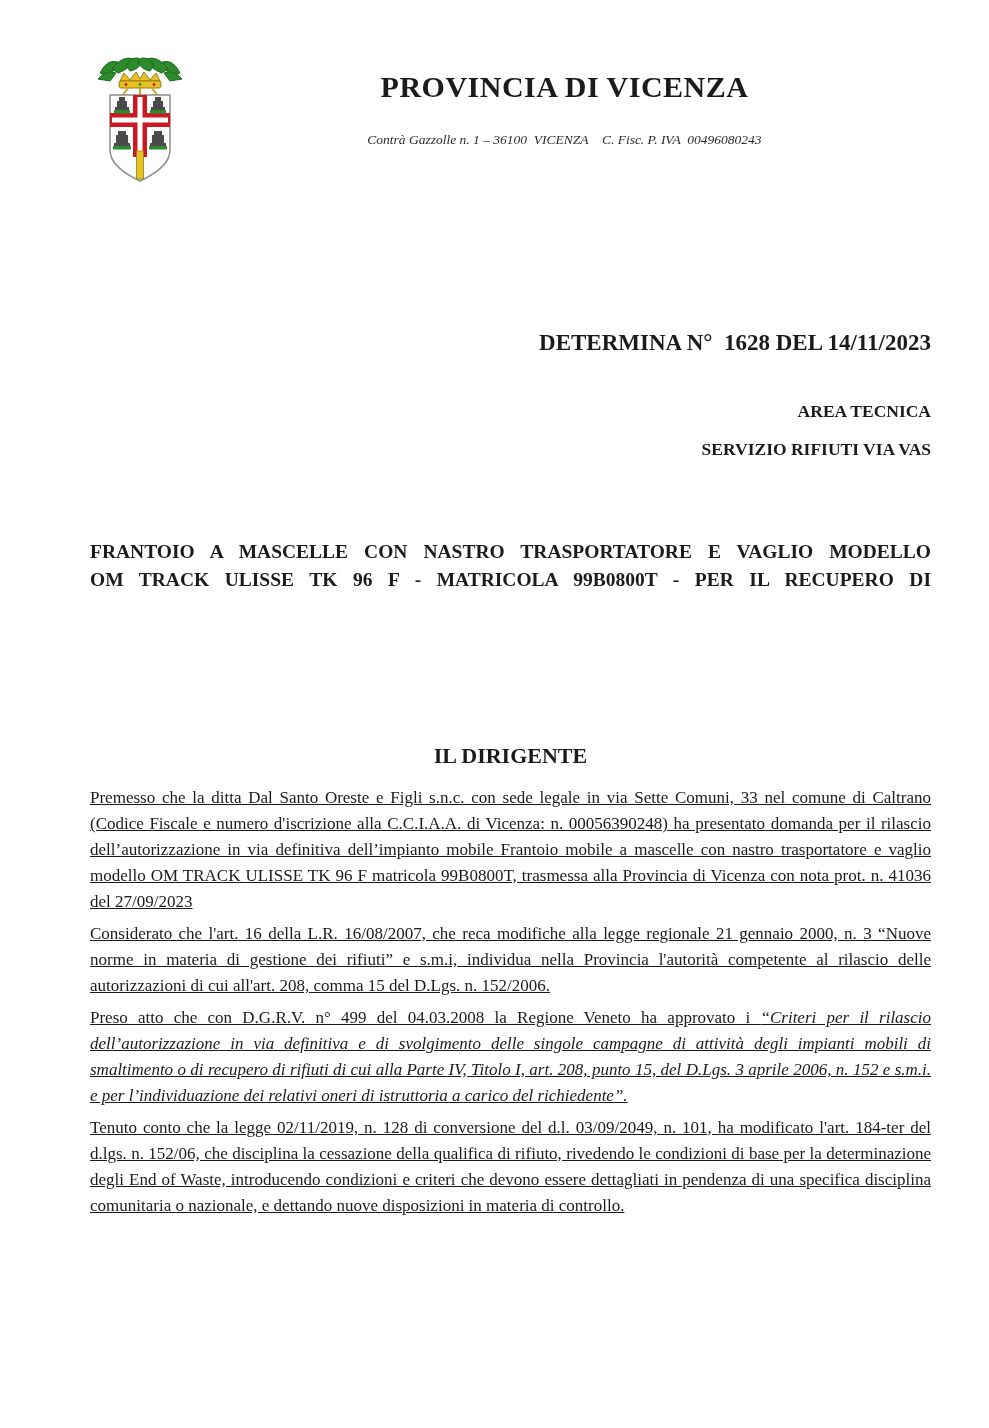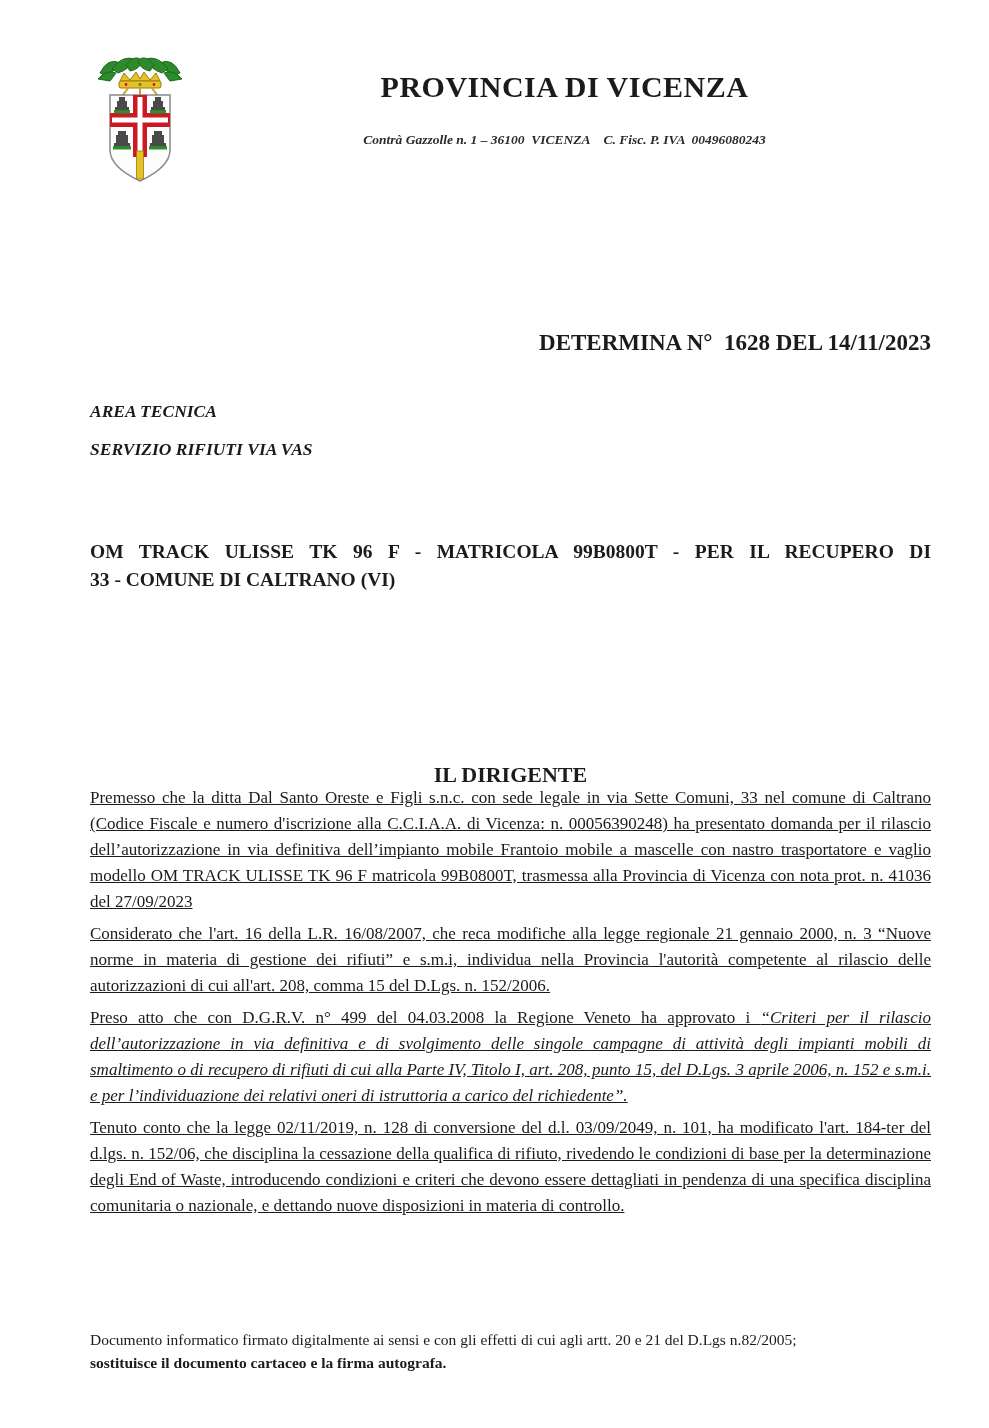--- a/index.html
+++ b/index.html
@@ -25,59 +25,58 @@
   .org-title {
     font-size: 30px;
     font-weight: bold;
     letter-spacing: 0.5px;
     white-space: pre;
   }
   .org-address {
     margin-top: 28px;
     font-size: 13.5px;
     font-style: italic;
-    font-weight: bold;
+    font-weight: normal;
     white-space: pre;
     color: #2a2a2a;
   }
   .determina-title {
     position: absolute;
     left: 90px; width: 841px; top: 330px;
     text-align: right;
     font-size: 23px;
     font-weight: bold;
     white-space: pre;
   }
   .section-label {
     position: absolute;
     left: 90px; width: 841px;
-    text-align: left;
+    text-align: right;
     font-size: 17.5px;
     font-weight: bold;
-    font-style: italic;
   }
   .area-label { top: 401px; }
   .servizio-label { top: 439px; }
   .oggetto {
     position: absolute;
     left: 90px; width: 841px; top: 538px;
     font-size: 19.5px;
     font-weight: bold;
     line-height: 27.5px;
   }
   .oggetto-line {
     text-align: justify;
     text-align-last: justify;
   }
   .oggetto-line.last {
     text-align-last: left;
   }
   .dirigente-heading {
     position: absolute;
-    left: 90px; width: 841px; top: 762px;
+    left: 90px; width: 841px; top: 743px;
     text-align: center;
     font-size: 22px;
     font-weight: bold;
   }
   .body-paragraphs {
     position: absolute;
     left: 90px; width: 841px; top: 785px;
     font-size: 17px;
     line-height: 26px;
     text-decoration: underline;
@@ -167,31 +166,27 @@
   <div class="header-text">
     <div class="org-title">PROVINCIA DI VICENZA</div>
     <div class="org-address">Contrà Gazzolle n. 1 – 36100  VICENZA    C. Fisc. P. IVA  00496080243</div>
   </div>
 
   <div class="determina-title">DETERMINA N°  1628 DEL 14/11/2023</div>
   <div class="section-label area-label">AREA TECNICA</div>
   <div class="section-label servizio-label">SERVIZIO RIFIUTI VIA VAS</div>
 
   <div class="oggetto">
+    <div class="oggetto-line">FRANTOIO A MASCELLE CON NASTRO TRASPORTATORE E VAGLIO MODELLO</div>
     <div class="oggetto-line">OM TRACK ULISSE TK 96 F - MATRICOLA 99B0800T - PER IL RECUPERO DI</div>
-    <div class="oggetto-line last">33 - COMUNE DI CALTRANO (VI)</div>
   </div>
 
   <div class="dirigente-heading">IL DIRIGENTE</div>
 
   <div class="body-paragraphs">
     <p class="para">Premesso che la ditta  Dal Santo Oreste e Figli s.n.c. con sede legale in via Sette Comuni, 33 nel comune di Caltrano (Codice Fiscale e numero d'iscrizione alla C.C.I.A.A. di Vicenza: n. 00056390248) ha presentato domanda per il rilascio dell’autorizzazione in via definitiva dell’impianto mobile Frantoio mobile a mascelle con nastro trasportatore e vaglio modello OM TRACK ULISSE TK 96 F matricola 99B0800T, trasmessa alla Provincia di Vicenza con nota prot. n. 41036 del 27/09/2023</p>
     <p class="para">Considerato che l'art. 16 della L.R. 16/08/2007, che reca modifiche alla legge regionale 21 gennaio 2000, n. 3 “Nuove norme in materia di gestione dei rifiuti” e s.m.i, individua nella Provincia l'autorità competente al rilascio delle autorizzazioni di cui all'art. 208, comma 15 del D.Lgs. n. 152/2006.</p>
     <p class="para"><span>Preso atto che con D.G.R.V. n° 499 del 04.03.2008 la Regione Veneto ha approvato i </span><span class="quote-italic">“Criteri per il rilascio dell’autorizzazione in via definitiva e di svolgimento delle singole campagne di attività degli impianti mobili di smaltimento o di recupero di rifiuti di cui alla Parte IV, Titolo I, art. 208, punto 15, del D.Lgs. 3 aprile 2006, n. 152 e s.m.i. e per l’individuazione dei relativi oneri di istruttoria a carico del richiedente”.</span></p>
     <p class="para">Tenuto conto che la legge 02/11/2019, n. 128 di conversione del d.l. 03/09/2049, n. 101, ha modificato l'art. 184-ter del d.lgs. n. 152/06, che disciplina la cessazione della qualifica di rifiuto, rivedendo le condizioni di base per la determinazione degli End of Waste, introducendo condizioni e criteri che devono essere dettagliati in pendenza di una specifica disciplina comunitaria o nazionale, e dettando nuove disposizioni in materia di controllo.</p>
   </div>
 
-  <div class="doc-footer">
-    <div>Documento informatico firmato digitalmente ai sensi e con gli effetti di cui agli artt. 20 e 21 del D.Lgs n.82/2005;</div>
-    <div class="bold-line">sostituisce il documento cartaceo e la firma autografa.</div>
-  </div>
 
 </div>
 
 </body></html>

